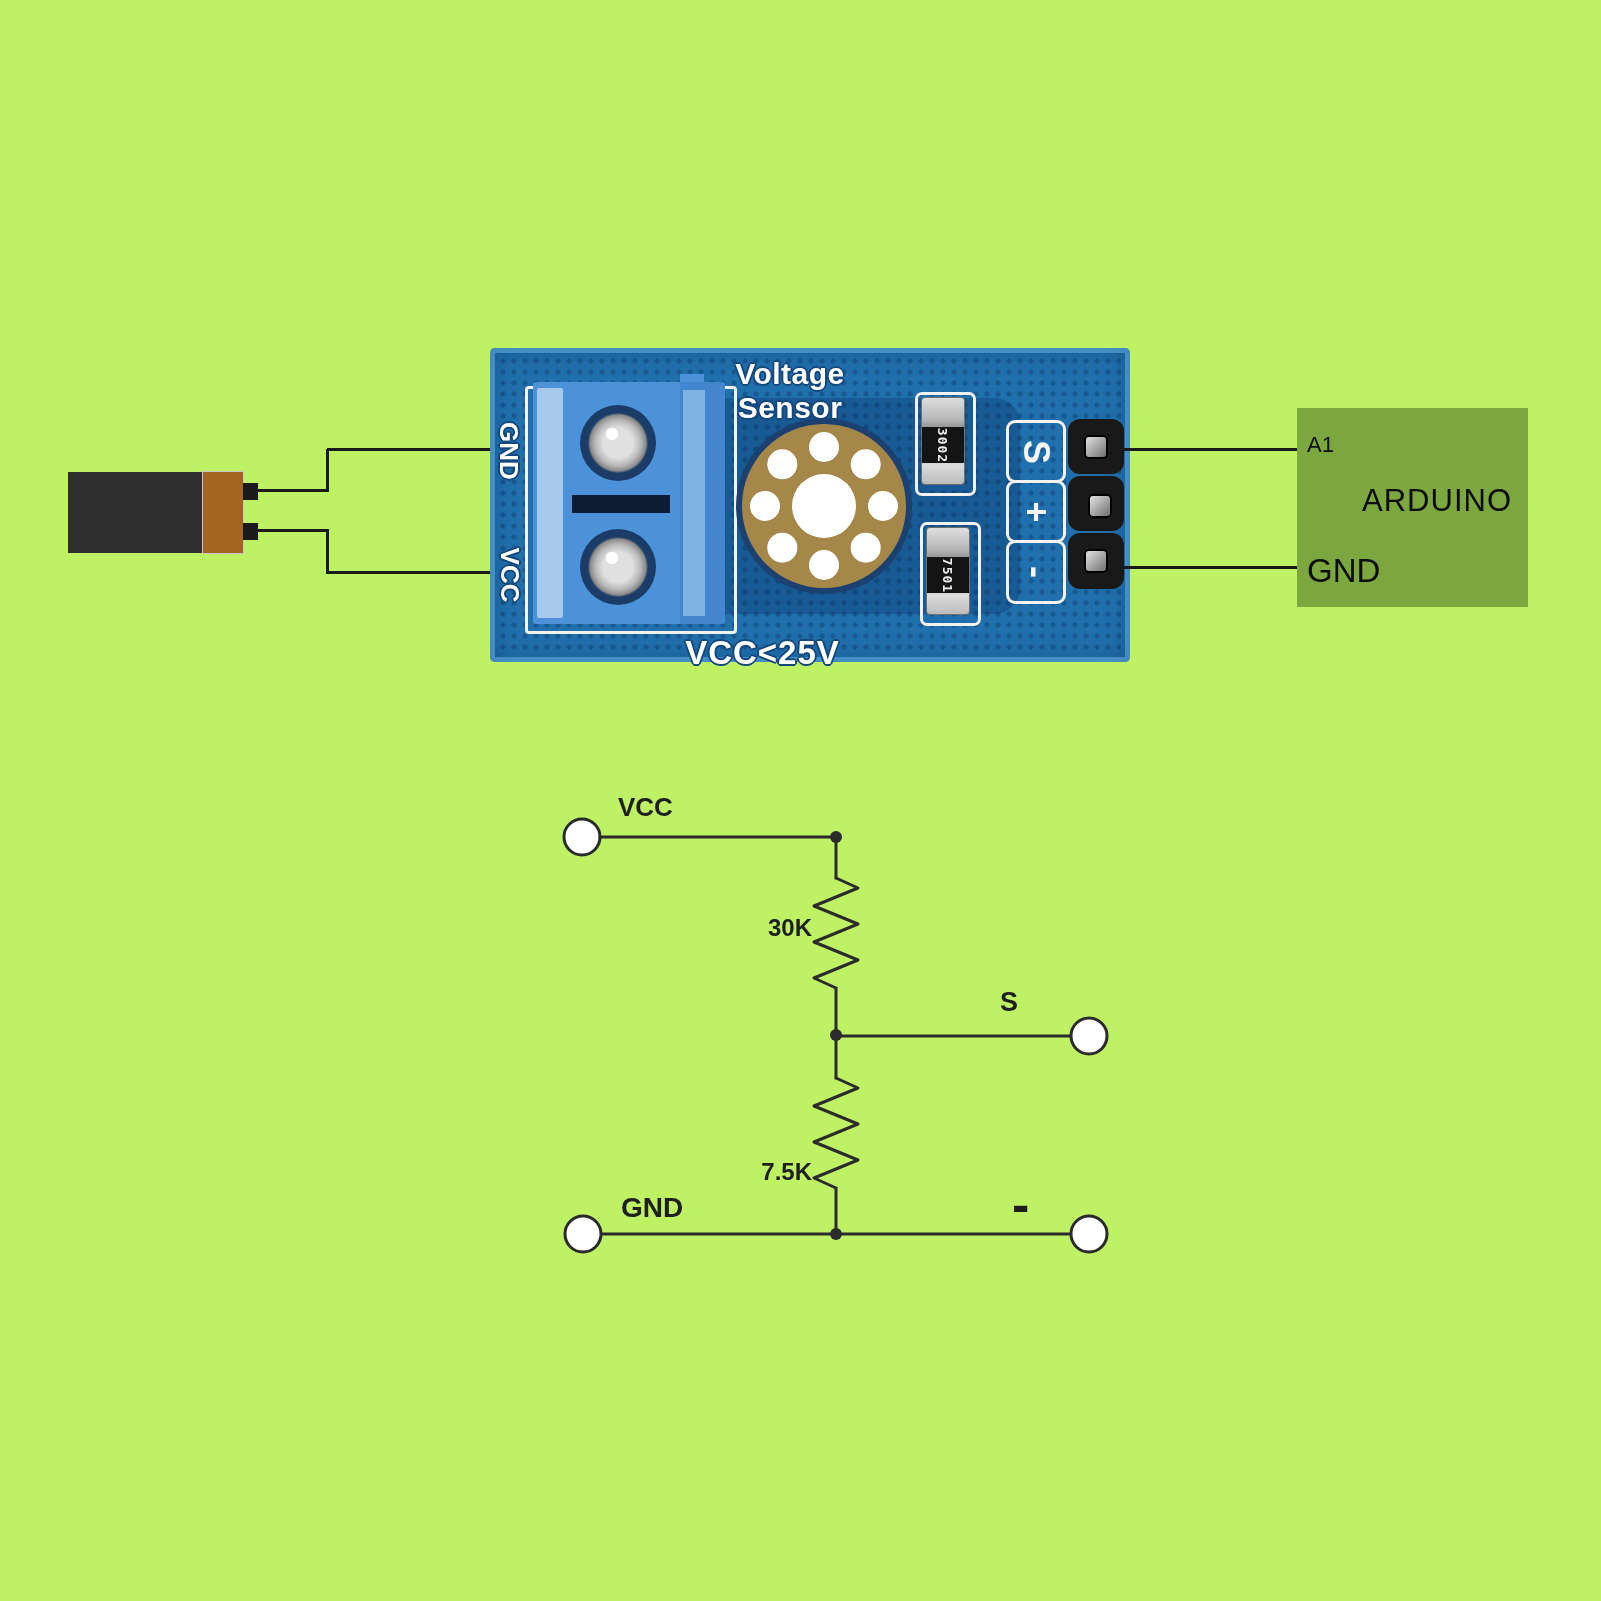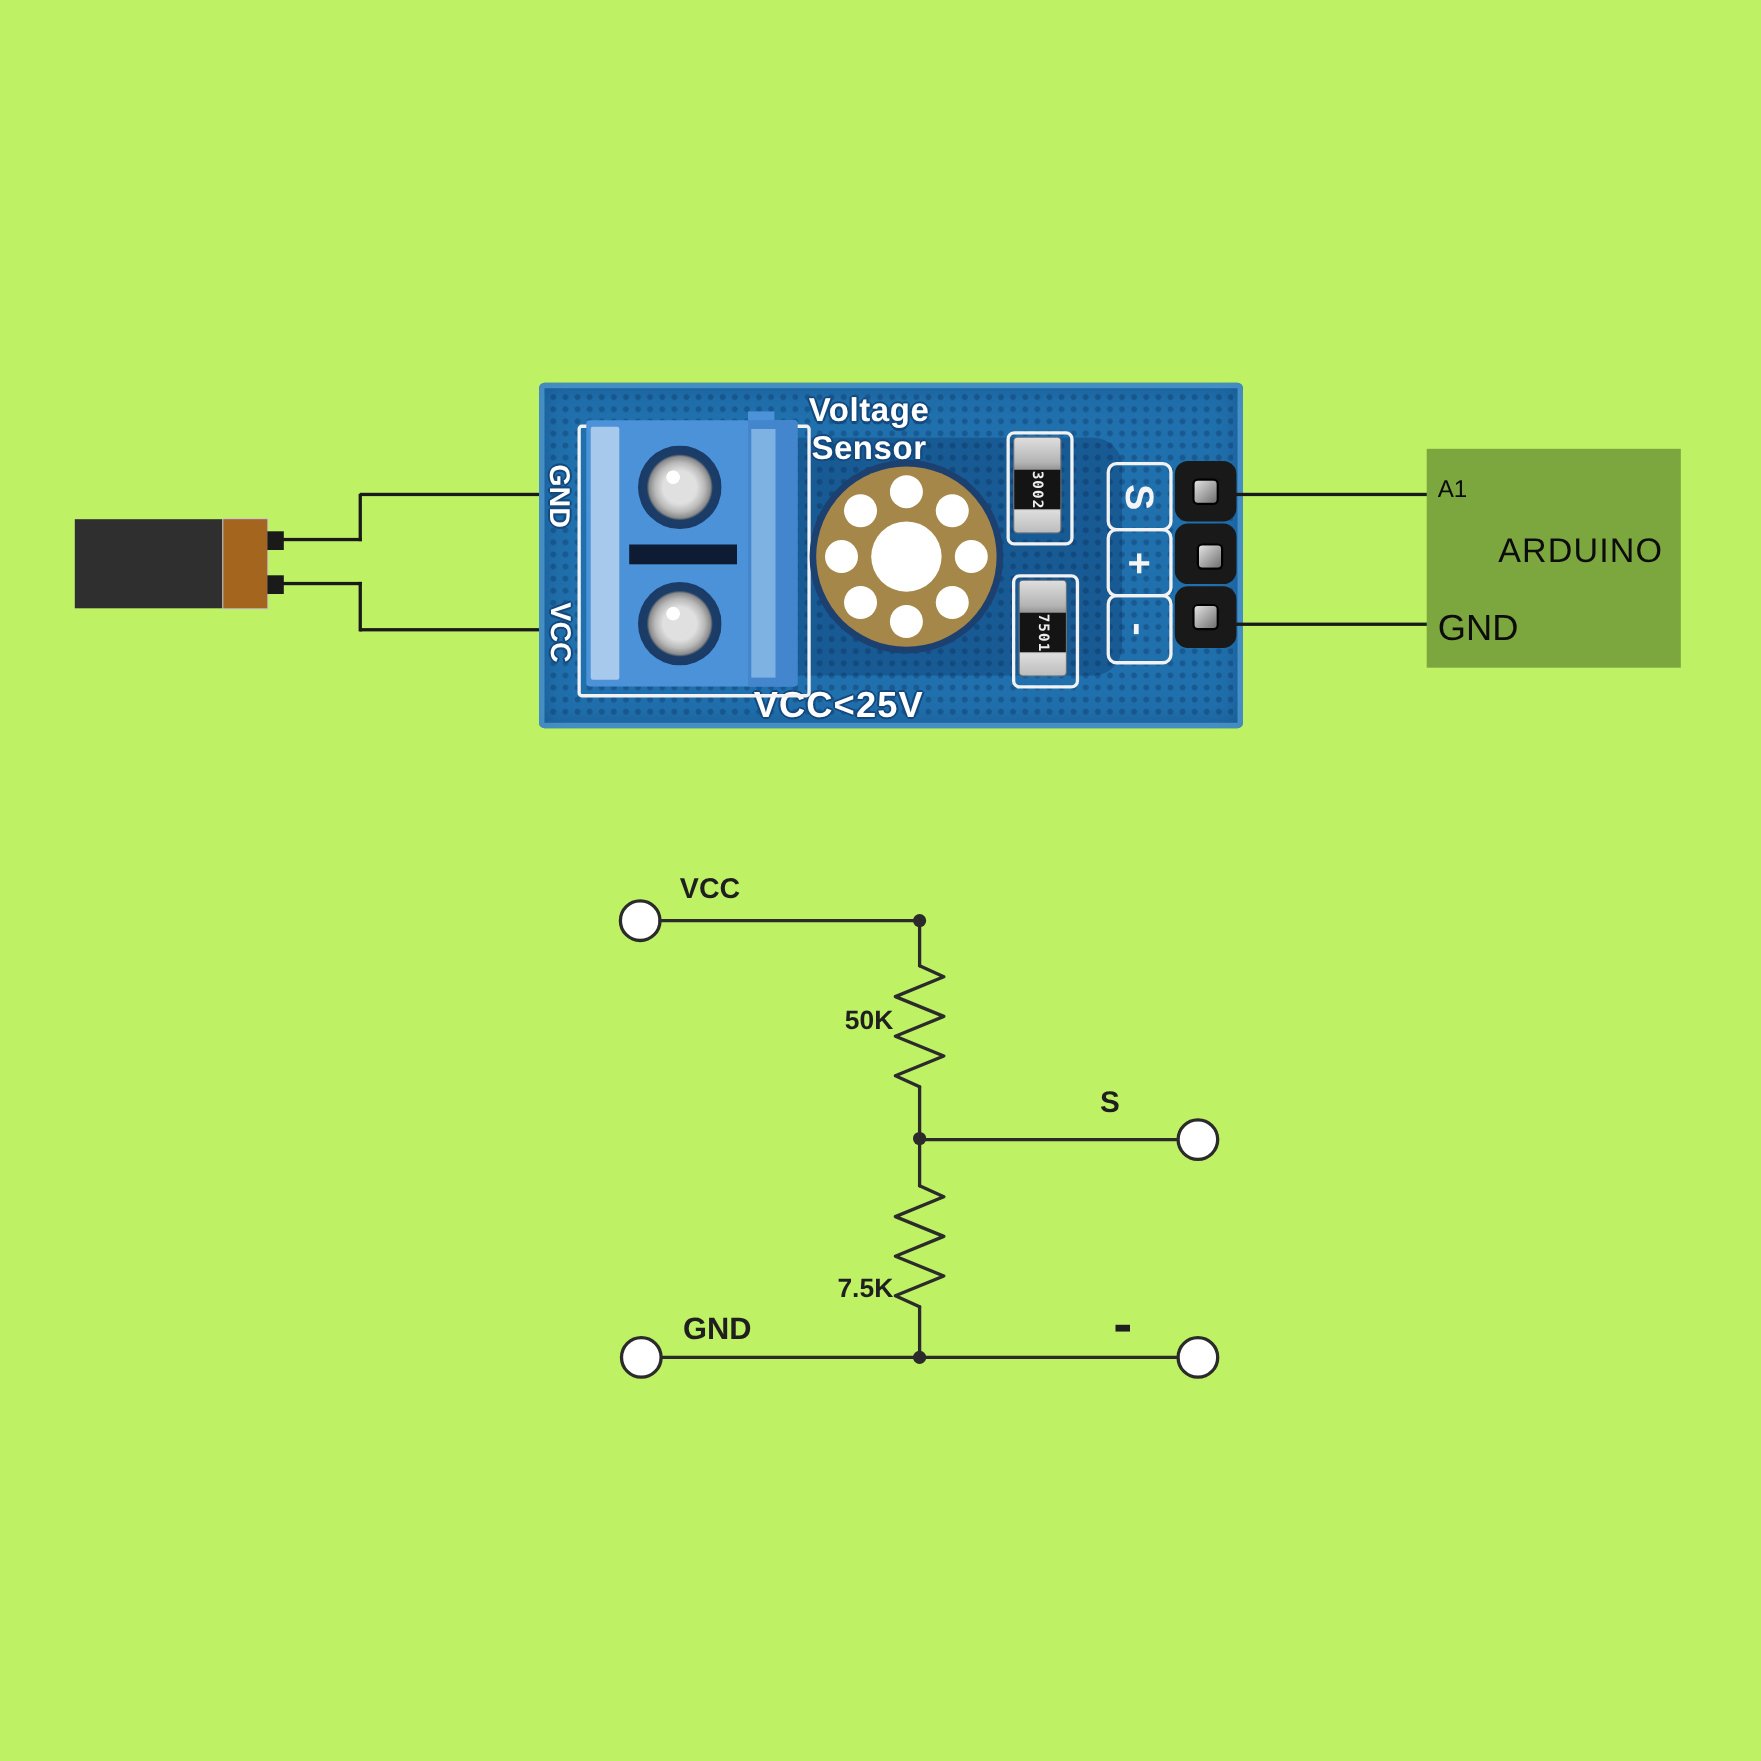--- a/index.html
+++ b/index.html
@@ -17,21 +17,21 @@
   .pcb{position:absolute;left:490px;top:348px;width:640px;height:314px;background:#2070ad;border-radius:5px;
        box-shadow:inset 0 0 0 5px rgba(110,185,235,.50), inset 0 0 26px rgba(0,25,70,.35);}
   .pcb-dots{position:absolute;inset:9px;border-radius:4px;opacity:.30;
        background-image:radial-gradient(circle at 4px 4px, rgba(6,36,78,.95) 2.3px, transparent 3px);
        background-size:11px 11px;}
   .pcb-darkzone{position:absolute;left:140px;top:50px;width:390px;height:216px;background:rgba(8,46,94,.33);border-radius:26px;}
   .silk{color:#ffffff;font-weight:700;
         text-shadow:-2px 0 0 #14497e,2px 0 0 #14497e,0 -2px 0 #14497e,0 2px 0 #14497e,
                     -1px -1px 0 #14497e,1px 1px 0 #14497e,-1px 1px 0 #14497e,1px -1px 0 #14497e;}
   .pcb-title{left:195px;top:9px;width:210px;font-size:30px;text-align:center;letter-spacing:.5px;}
-  .pcb-warning{left:190px;top:274px;width:165px;font-size:33px;text-align:center;letter-spacing:1px;}
+  .pcb-warning{left:190px;top:286px;width:165px;font-size:33px;text-align:center;letter-spacing:1px;}
   .vlabel{width:64px;height:28px;line-height:28px;text-align:center;font-size:26px;transform:rotate(90deg);}
 
   
   .term-silk{position:absolute;left:35px;top:38px;width:206px;height:242px;border:3px solid #f2f2f2;border-radius:4px;}
   .term-body{position:absolute;left:43px;top:34px;width:192px;height:242px;background:#4b92d9;border-radius:3px;}
   .term-hl{position:absolute;left:4px;top:6px;width:26px;height:230px;background:#a6c9ec;border-radius:2px;}
   .term-right{position:absolute;left:147px;top:0;width:45px;height:242px;background:#4386cd;border-radius:0 3px 3px 0;}
   .term-right-hl{position:absolute;left:3px;top:8px;width:22px;height:226px;background:#8cbde8;opacity:.8;}
   .term-tab{position:absolute;left:190px;top:26px;width:24px;height:9px;background:#4b92d9;}
   .screw{position:absolute;width:76px;height:76px;border-radius:50%;
@@ -183,19 +183,19 @@
       <circle cx="1089" cy="1234" r="18" fill="#ffffff"></circle>
     </g>
     <g fill="#2b2b2b" stroke="none">
       <circle cx="836" cy="837" r="6"></circle>
       <circle cx="836" cy="1035" r="6"></circle>
       <circle cx="836" cy="1234" r="6"></circle>
     </g>
   </svg>
 
   <div class="schlabel sch-vcc">VCC</div>
-  <div class="schlabel sch-30k">50K</div>
+  <div class="schlabel sch-30k">30K</div>
   <div class="schlabel sch-s">S</div>
   <div class="schlabel sch-75k">7.5K</div>
   <div class="schlabel sch-gnd">GND</div>
   <div class="schlabel sch-minus">-</div>
 
 </div>
 
 </body></html>

